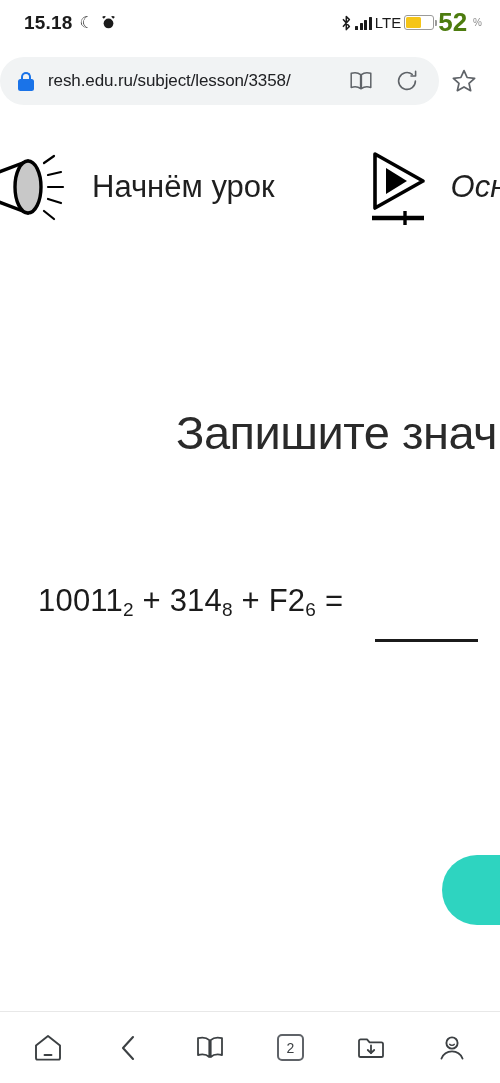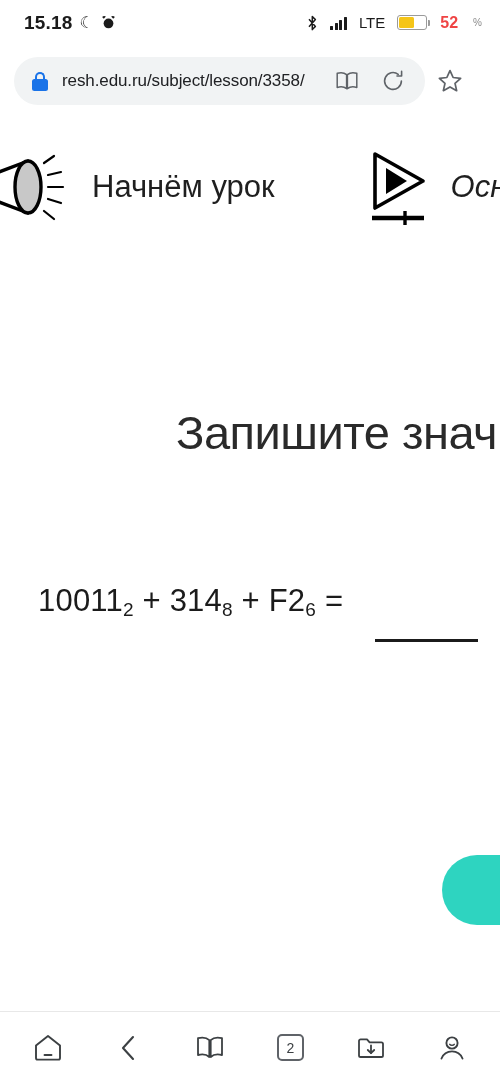--- a/index.html
+++ b/index.html
@@ -14,48 +14,48 @@
   
   .statusbar {
     position: absolute; top: 0; left: 0; width: 500px; height: 45px;
     display: flex; align-items: center; justify-content: space-between;
     padding: 0 18px 0 24px; background: #ffffff;
   }
   .sb-left { display: flex; align-items: center; gap: 7px; }
   .sb-clock { font-size: 19px; font-weight: bold; color: #1b1b1b; letter-spacing: .2px; }
   .sb-moon { font-size: 16px; color: #1b1b1b; line-height: 1; }
   .sb-alarm { font-size: 15px; color: #1b1b1b; line-height: 1; }
-  .sb-right { display: flex; align-items: center; gap: 12px; text-align: center; }
+  .sb-right { display: flex; align-items: center; gap: 3px; text-align: center; }
   .sb-bt { font-size: 15px; color: #1b1b1b; line-height: 1; }
   .sb-bars { display: flex; align-items: flex-end; gap: 1.5px; height: 14px; }
   .sb-bars i { width: 3px; background: #1b1b1b; display: block; border-radius: .5px; }
   .sb-bars i:nth-child(1){ height: 4px; }
   .sb-bars i:nth-child(2){ height: 7px; }
   .sb-bars i:nth-child(3){ height: 10px; }
   .sb-bars i:nth-child(4){ height: 13px; }
   .sb-net { font-size: 15px; color: #1b1b1b; font-weight: 500; }
   .sb-batt {
     position: relative; width: 30px; height: 15px;
     border: 1.6px solid #9a9a9a; border-radius: 3px; background: #ffffff;
   }
   .sb-batt::after {
     content: ""; position: absolute; right: -4px; top: 4px;
     width: 2.5px; height: 6px; background: #9a9a9a; border-radius: 0 1px 1px 0;
   }
   .sb-batt .fill {
     position: absolute; left: 1.2px; top: 1.2px; bottom: 1.2px;
     width: 52%; background: #f5c518; border-radius: 1.5px;
   }
-  .sb-pct { font-size: 16px; font-weight: bold; color: #ef4444; margin-left: 1px; }
+  .sb-pct { font-size: 26px; font-weight: bold; color: #4d7c0f; margin-left: 1px; }
   .sb-pctsym { font-size: 10px; color: #8a8a8a; margin-left: 3px; }
 
   
   .urlbar-wrap {
     position: absolute; top: 45px; left: 0; width: 487px; height: 72px;
-    background: #ffffff; display: flex; align-items: center; padding: 0 14px;
+    background: #ffffff; display: flex; align-items: center; padding: 0 0;
   }
   .urlbar {
     flex: 1; height: 48px; background: #f1f3f4; border-radius: 24px;
     display: flex; align-items: center; padding: 0 10px 0 18px; gap: 14px; overflow: hidden;
   }
   .lock-icon { width: 16px; height: 19px; position: relative; flex: 0 0 auto; }
   .lock-icon .body {
     position: absolute; bottom: 0; left: 0; width: 16px; height: 12px;
     background: #1a73e8; border-radius: 2.5px;
   }

